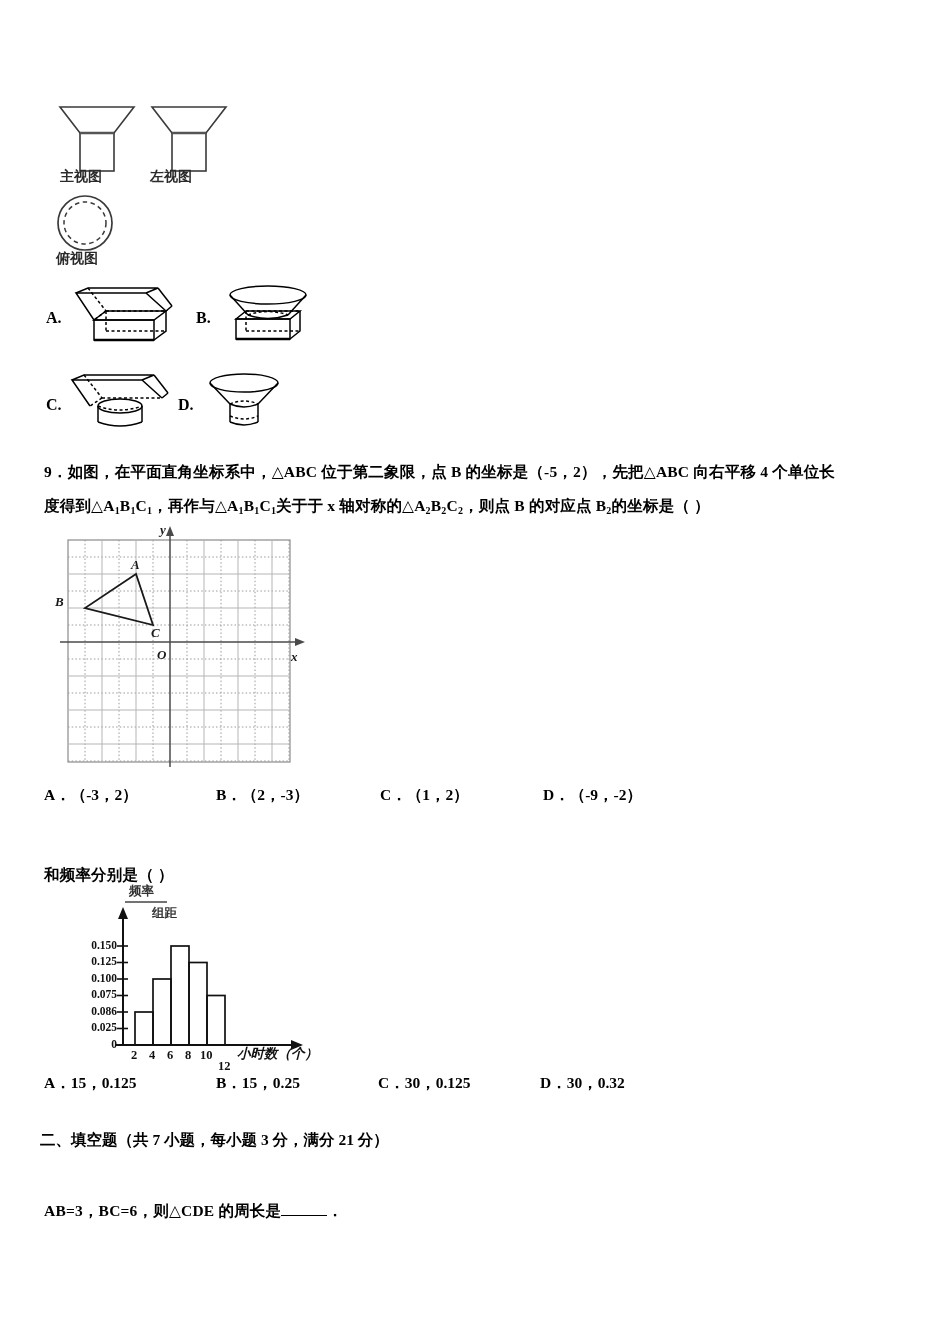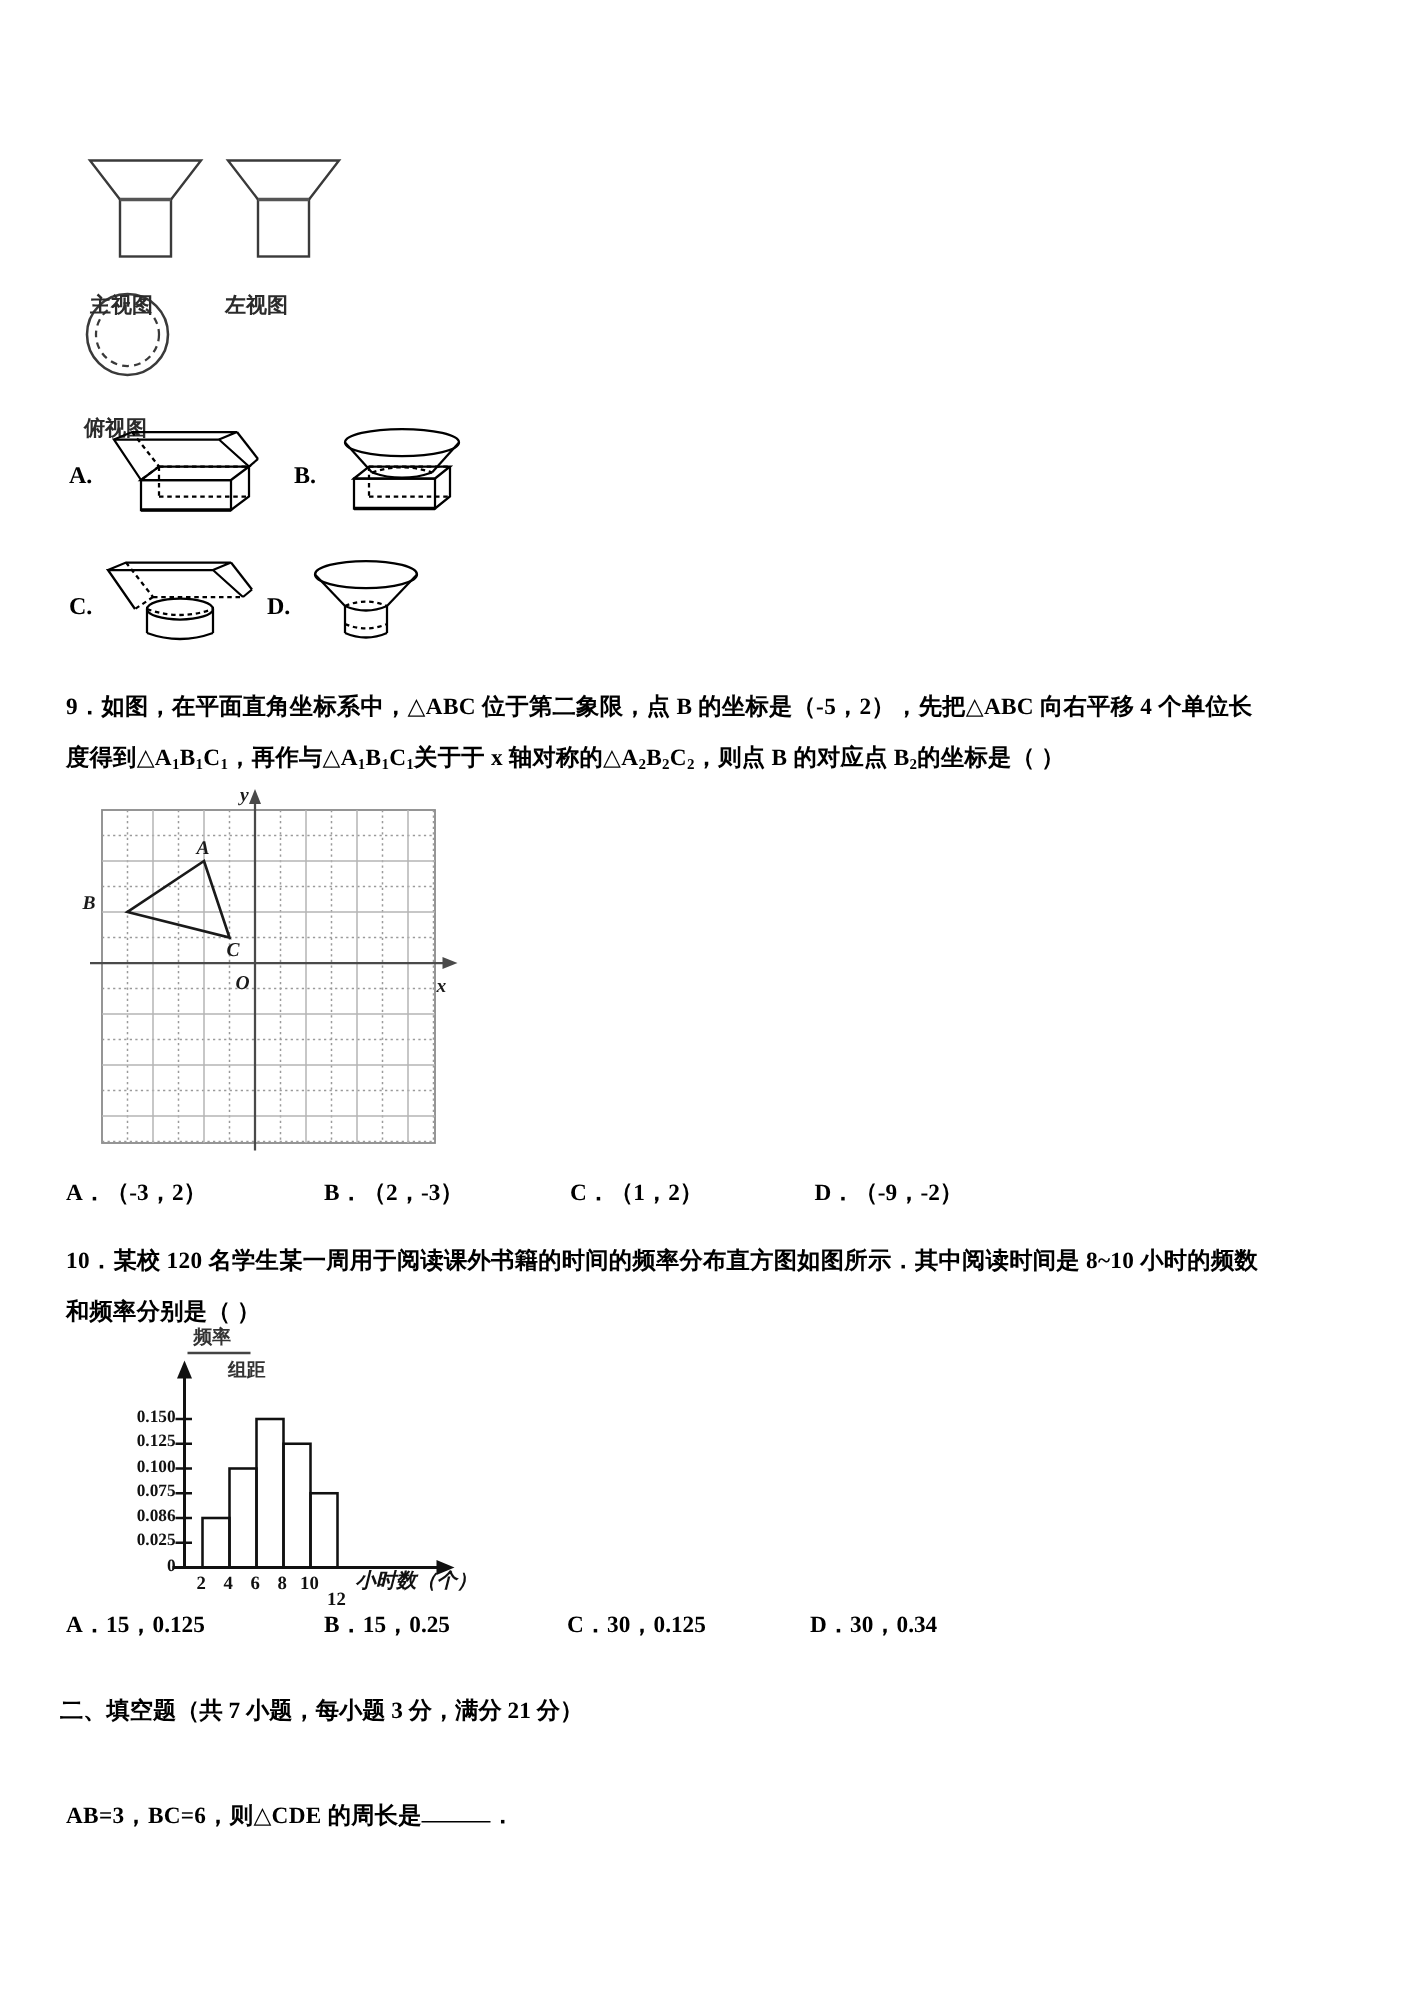--- a/index.html
+++ b/index.html
@@ -47,21 +47,20 @@
 
   
   .views { position: absolute; left: 0; top: 0; }
   .viewlabel {
     position: absolute;
     font-size: 14px;
     font-weight: bold;
     font-family: Liberation Mono, monospace;
     color: #2b2b2b;
     white-space: nowrap;
-    margin-top: 27px;
   }
 
   
   .choice-letter {
     position: absolute;
     font-size: 16px;
     font-weight: bold;
   }
 
   
@@ -284,21 +283,20 @@
     <div class="axlabel" style="left:71px;top:35px;">A</div>
     <div class="axlabel" style="left:-5px;top:72px;">B</div>
     <div class="axlabel" style="left:91px;top:103px;">C</div>
   </div>
 
   <div class="optline" style="left:44px;top:785px;">A．（-3，2）</div>
   <div class="optline" style="left:216px;top:785px;">B．（2，-3）</div>
   <div class="optline" style="left:380px;top:785px;">C．（1，2）</div>
   <div class="optline" style="left:543px;top:785px;">D．（-9，-2）</div>
 
-  <div class="qtext" style="left:44px;top:824px;">10．某校 120 名学生某一周用于阅读课外书籍的时间的频率分布直方图如图所示．其中阅读时间是 8~10 小时的频数</div>
   <div class="qtext" style="left:44px;top:858px;">和频率分别是（  ）</div>
 
   <div class="histfig" style="left:55px;top:885px;">
     <svg width="290" height="180">
 
       <line x1="68" y1="160" x2="68" y2="28" stroke="#111" stroke-width="2"></line>
       <polygon points="68,22 63,34 73,34" fill="#111"></polygon>
 
       <line x1="60" y1="160" x2="240" y2="160" stroke="#111" stroke-width="2"></line>
       <polygon points="248,160 236,155 236,165" fill="#111"></polygon>
@@ -340,21 +338,21 @@
     <div class="hist-xtick" style="left:163px;top:174px;">12</div>
     
     <div class="hist-ylabel" style="left:74px;top:-2px;">频率</div>
     <div class="hist-ylabel" style="left:74px;top:20px;margin-left:23px;">组距</div>
     <div class="hist-xlabel" style="left:182px;top:160px;font-style:italic;">小时数（个）</div>
   </div>
 
   <div class="optline" style="left:44px;top:1073px;">A．15，0.125</div>
   <div class="optline" style="left:216px;top:1073px;">B．15，0.25</div>
   <div class="optline" style="left:378px;top:1073px;">C．30，0.125</div>
-  <div class="optline" style="left:540px;top:1073px;">D．30，0.34</div>
+  <div class="optline" style="left:540px;top:1073px;">D．30，0.32</div>
 
   <div class="sec-head" style="left:40px;top:1130px;">二、填空题（共 7 小题，每小题 3 分，满分 21 分）</div>
 
   <div class="qtext" style="left:44px;top:1194px;">
     <span>AB=3，BC=6，则△CDE 的周长是</span><span class="blankline"></span><span>．</span>
   </div>
 
 </div>
 
 </body></html>

